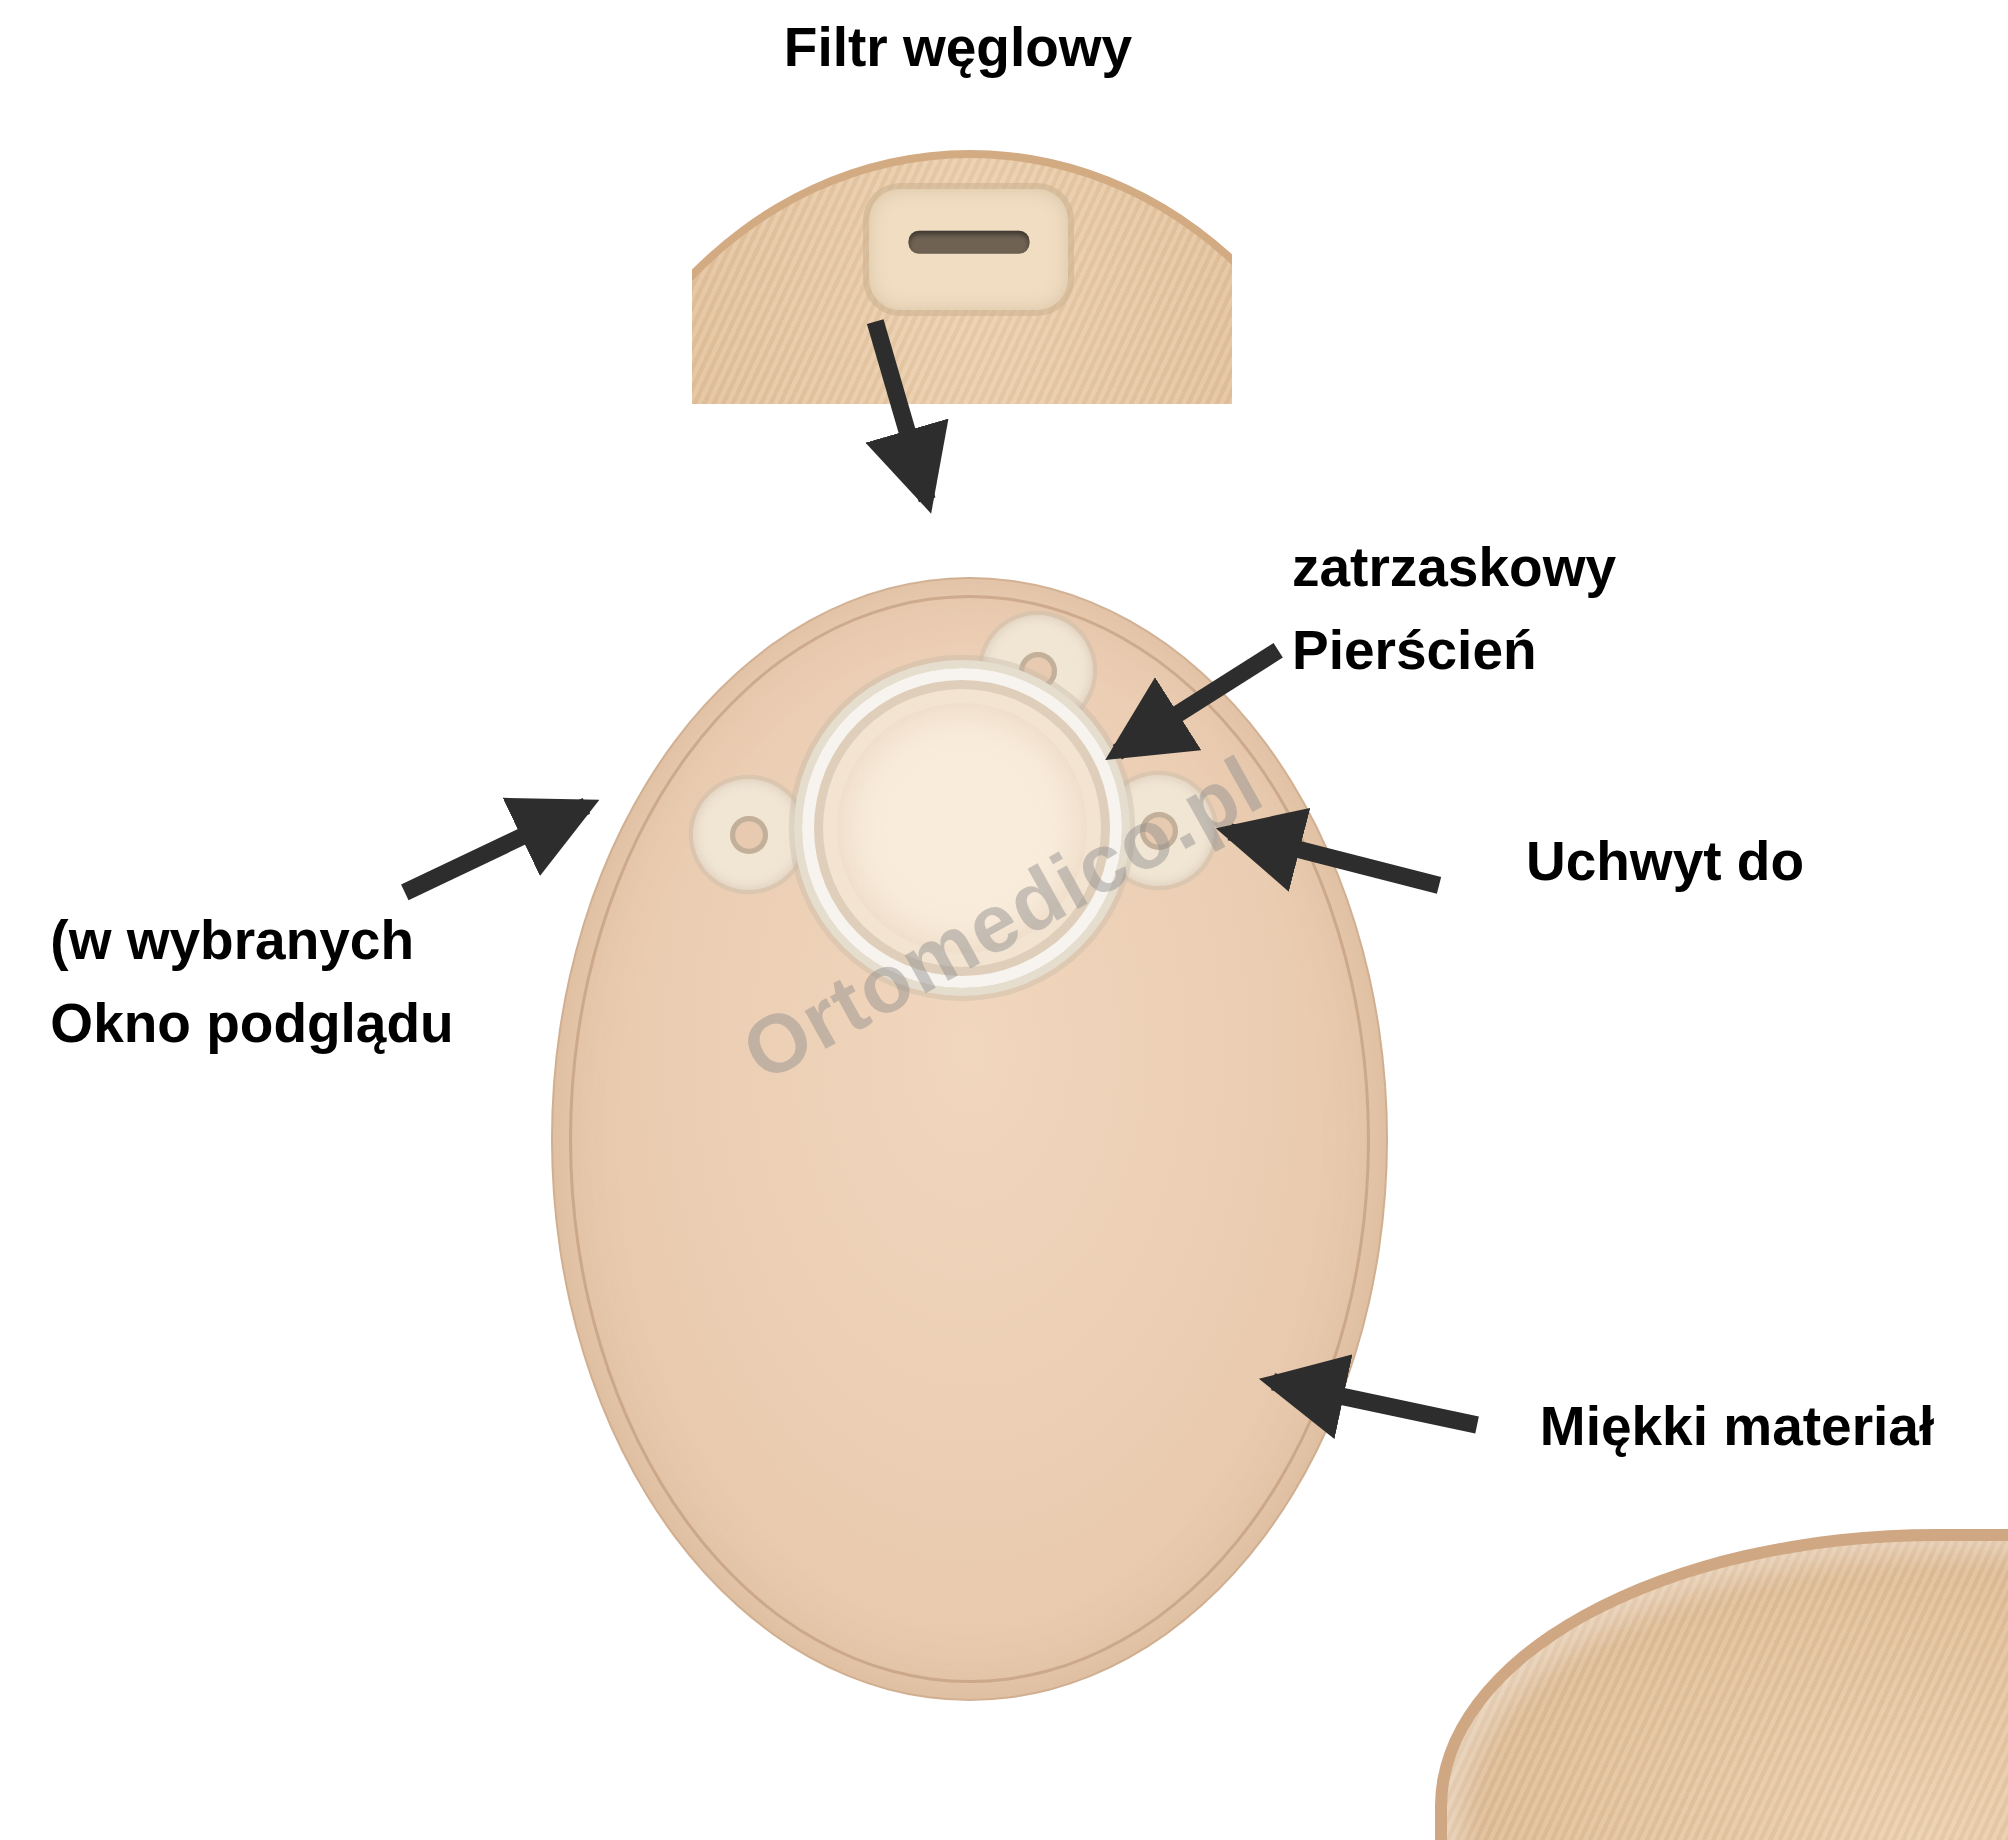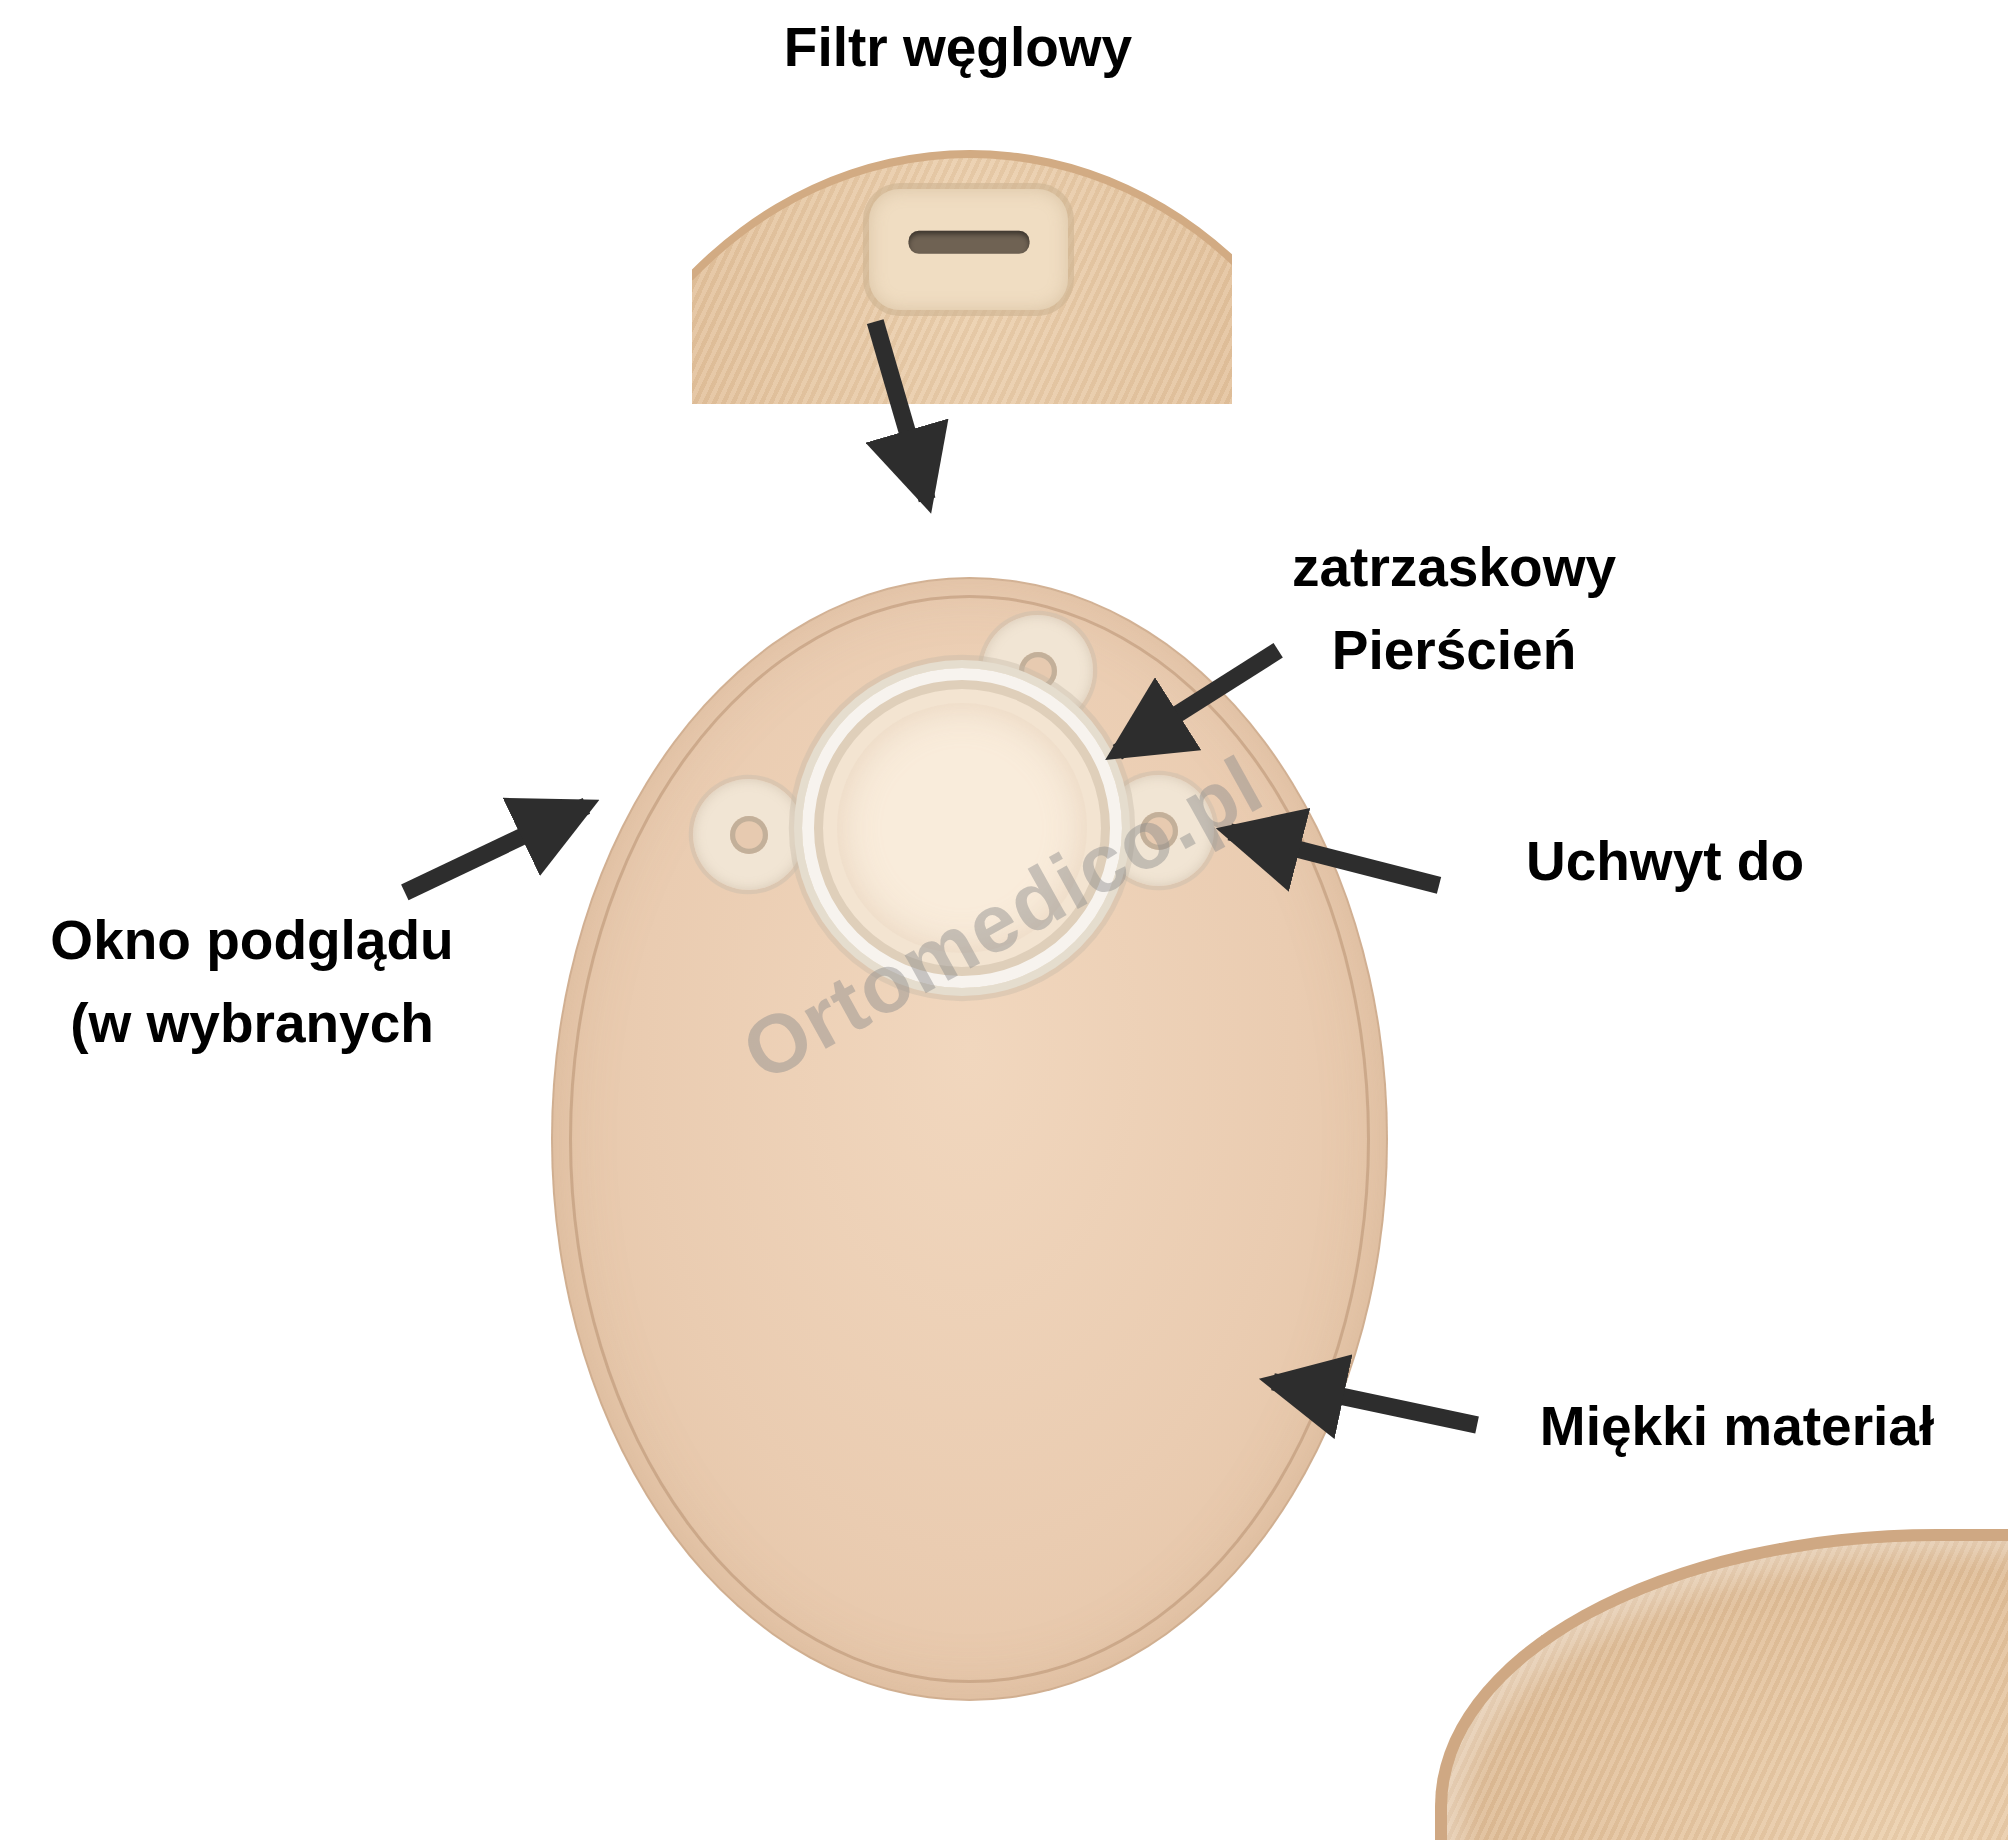--- a/index.html
+++ b/index.html
@@ -12,21 +12,21 @@
   }
 
   
   .label {
     position: absolute;
     transform: translateX(-50%);
     font-weight: bold;
     color: #000;
     font-size: 55px;
     line-height: 83px;
-    text-align: center;
+    text-align: left;
     white-space: nowrap;
     z-index: 20;
   }
 
   
   .bag {
     position: absolute;
     left: 551px; top: 577px;
     width: 833px; height: 1120px;
     border-radius: 50%;
@@ -189,22 +189,22 @@
 <div class="watermark">Ortomedico.pl</div>
 
 <div class="label" style="left:958px; top:15.6px; line-height:62px;">Filtr węglowy</div>
 
 <div class="label" style="left:1454px; top:526px;">
   <div>zatrzaskowy</div>
   <div>Pierścień</div>
 </div>
 
 <div class="label" style="left:252px; top:899px;">
+  <div>(w wybranych</div>
   <div>Okno podglądu</div>
-  <div>(w wybranych</div>
 </div>
 
 <div class="label" style="left:1665px; top:820px;">
   <div>Uchwyt do</div>
 </div>
 
 <div class="label" style="left:1737px; top:1385px;">Miękki materiał</div>
 
 <svg class="arrows" width="2009" height="1841" viewBox="0 0 2323 2129">
   <defs>

